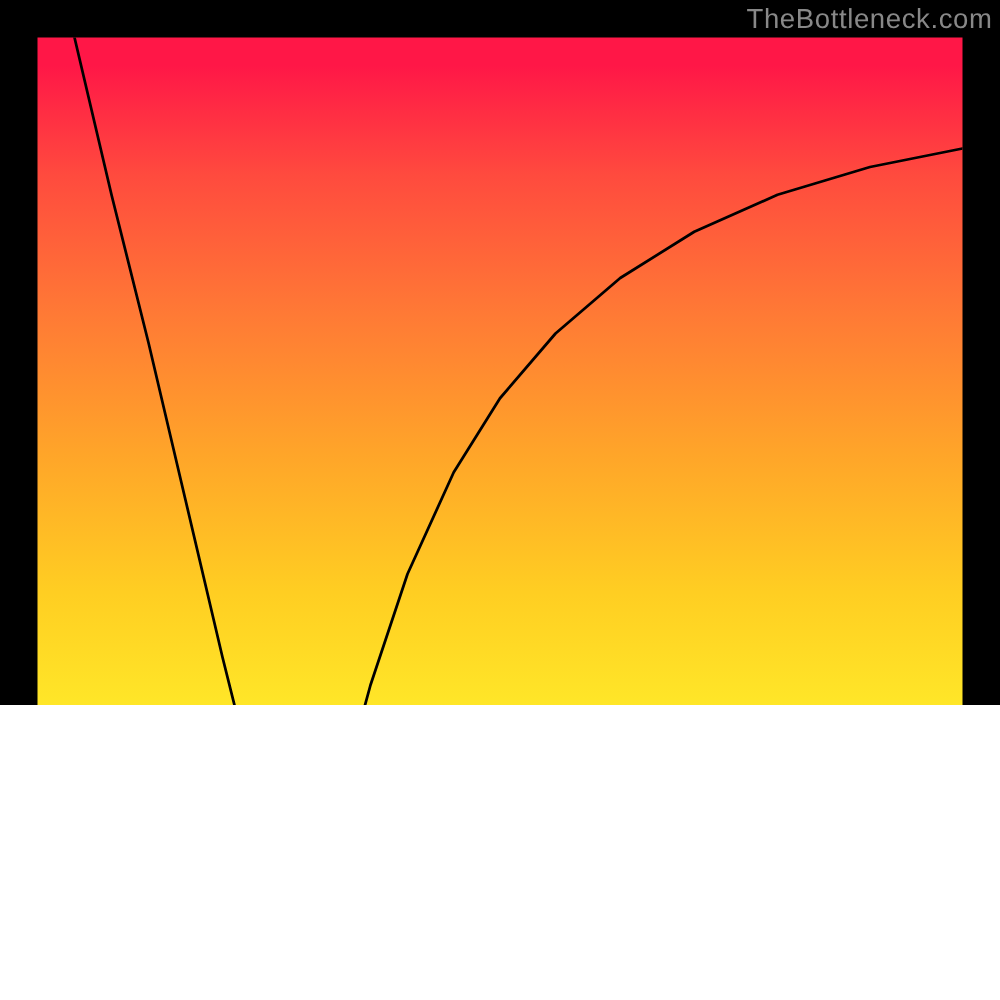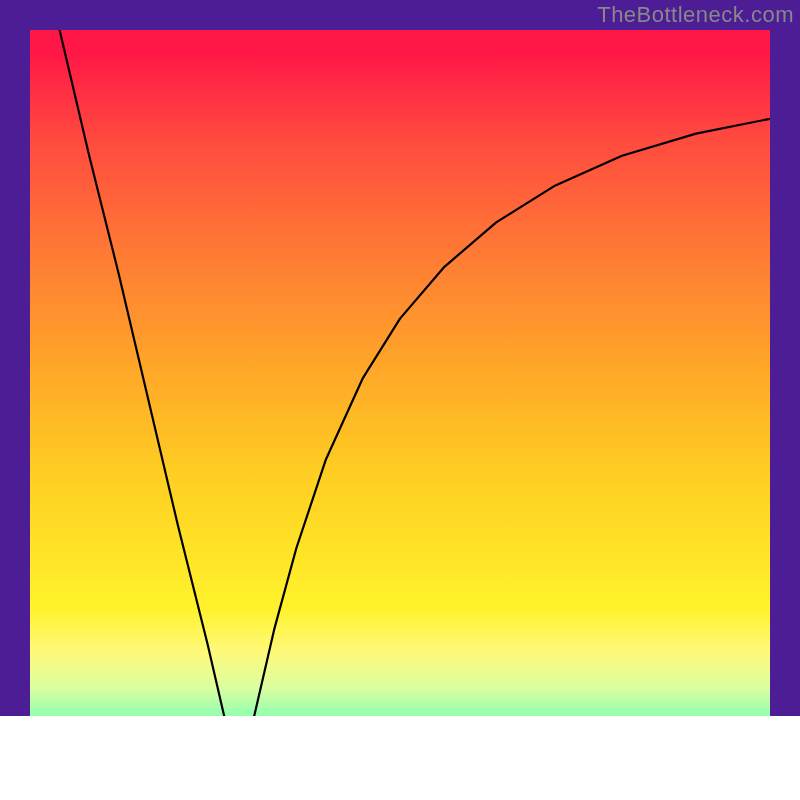--- a/index.html
+++ b/index.html
@@ -4,22 +4,22 @@
 <style>
   body {
     margin: 0;
     padding: 0;
     background: #fff;
     font-family: Arial, Helvetica, sans-serif;
   }
   .canvas {
     position: relative;
     width: 800px;
-    height: 716px;
-    background: #4c1d95;
+    height: 564px;
+    background: #000000;
     overflow: hidden;
   }
   .attribution {
     position: absolute;
     top: 2px;
     right: 6px;
     color: #888;
     font-size: 22px;
     letter-spacing: 0.5px;
     z-index: 3;

